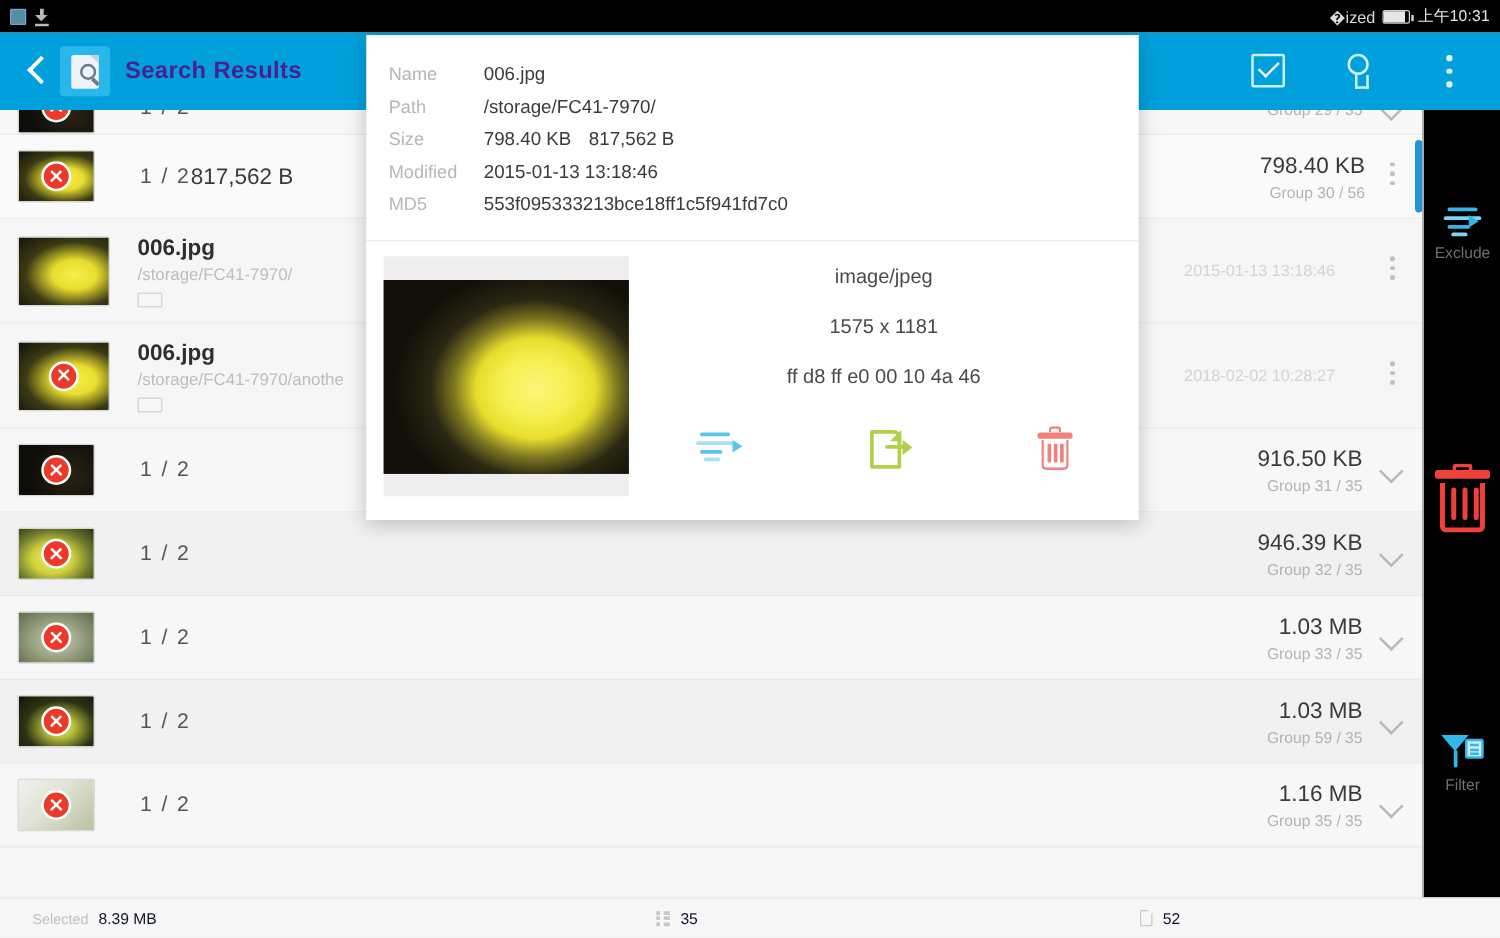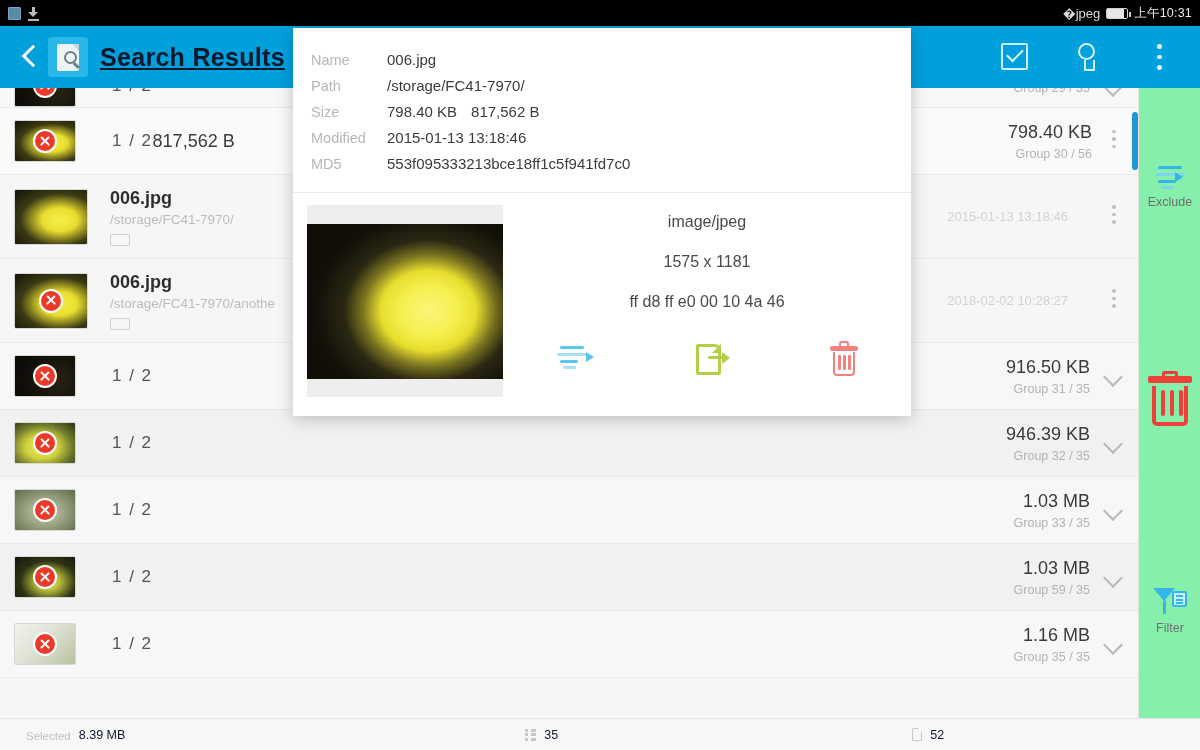--- a/index.html
+++ b/index.html
@@ -60,21 +60,21 @@
     content:""; position:absolute; right:0; top:0; border-left:7px solid transparent; border-top:7px solid #c3d4dc;
   }
   .app-logo .mag {
     position: absolute; left: 16px; top: 14px; width: 13px; height: 13px;
     border: 2.5px solid #6b7f88; border-radius: 50%;
   }
   .app-logo .mag::after {
     content:""; position:absolute; right:-5px; bottom:-4px; width:7px; height:2.5px;
     background:#6b7f88; transform: rotate(45deg);
   }
-  .appbar-title { color: #0f172a; font-size: 25px; font-weight: bold; letter-spacing: .3px; text-decoration: underline; }
+  .appbar-title { color: #4c1d95; font-size: 19px; font-weight: bold; letter-spacing: .3px; }
   .appbar-actions { margin-left: auto; display: flex; align-items: center; gap: 38px; padding-right: 8px; }
   .abtn { width: 34px; height: 34px; position: relative; cursor: pointer; }
   .chk-box {
     width: 27px; height: 27px; border: 2.5px solid #cfeefc; border-radius: 2px; position: absolute; left: 3px; top: 3px;
   }
   .chk-box::after {
     content: ""; position: absolute; left: 4px; top: 4px; width: 14px; height: 7px;
     border-left: 2.5px solid #e8f7ff; border-bottom: 2.5px solid #e8f7ff; transform: rotate(-45deg);
   }
   .bulb {
@@ -164,21 +164,21 @@
   .cname { font-size: 18px; color: #2e2e2e; font-weight: bold; }
   .cpath { font-size: 13.5px; color: #bdbdbd; margin-top: 3px; }
   .ctag {
     margin-top: 7px; width: 20px; height: 12px; border: 1.6px solid #cfcfcf; border-radius: 2px;
   }
   .ctime { margin-left: auto; font-size: 13px; color: #d3d3d3; padding-right: 36px; }
 
   
   .rail {
     position: absolute; top: 88px; right: 0; width: 62px; height: 630px;
-    background: #86efac; border-left: 1px solid #e3e3e3; z-index: 20;
+    background: #000000; border-left: 1px solid #e3e3e3; z-index: 20;
   }
   .rail-item {
     position: absolute; left: 0; width: 62px; display: flex; flex-direction: column;
     align-items: center; cursor: pointer;
   }
   .rail-label { font-size: 12.5px; color: #6f6f6f; margin-top: 5px; }
   .exclude-ico { width: 30px; height: 26px; position: relative; }
   .exclude-ico i { position: absolute; height: 3.2px; border-radius: 2px; background: #35b6e8; }
   .exclude-ico i:nth-child(1) { left: 3px;  top: 2px;  width: 24px; }
   .exclude-ico i:nth-child(2) { left: 0px;  top: 9px;  width: 30px; background: #7fd4f2; }
@@ -319,21 +319,21 @@
 <div id="app">
 
   <div class="statusbar">
     <div class="sb-left">
       <span class="sb-ico ico-img"></span>
       <span class="sb-ico ico-dl">
           <i class="ico-dlbar"></i>
         </span>
     </div>
     <div class="sb-right">
-      <span style="font-size:13px;">�jpeg</span>
+      <span style="font-size:13px;">�ized</span>
       <span class="battery"></span>
       <span class="sb-time">上午10:31</span>
     </div>
   </div>
 
   <div class="appbar">
     <div class="back-chevron"></div>
     <div class="app-logo">
       <div class="page"></div>
         <div class="mag"></div>

